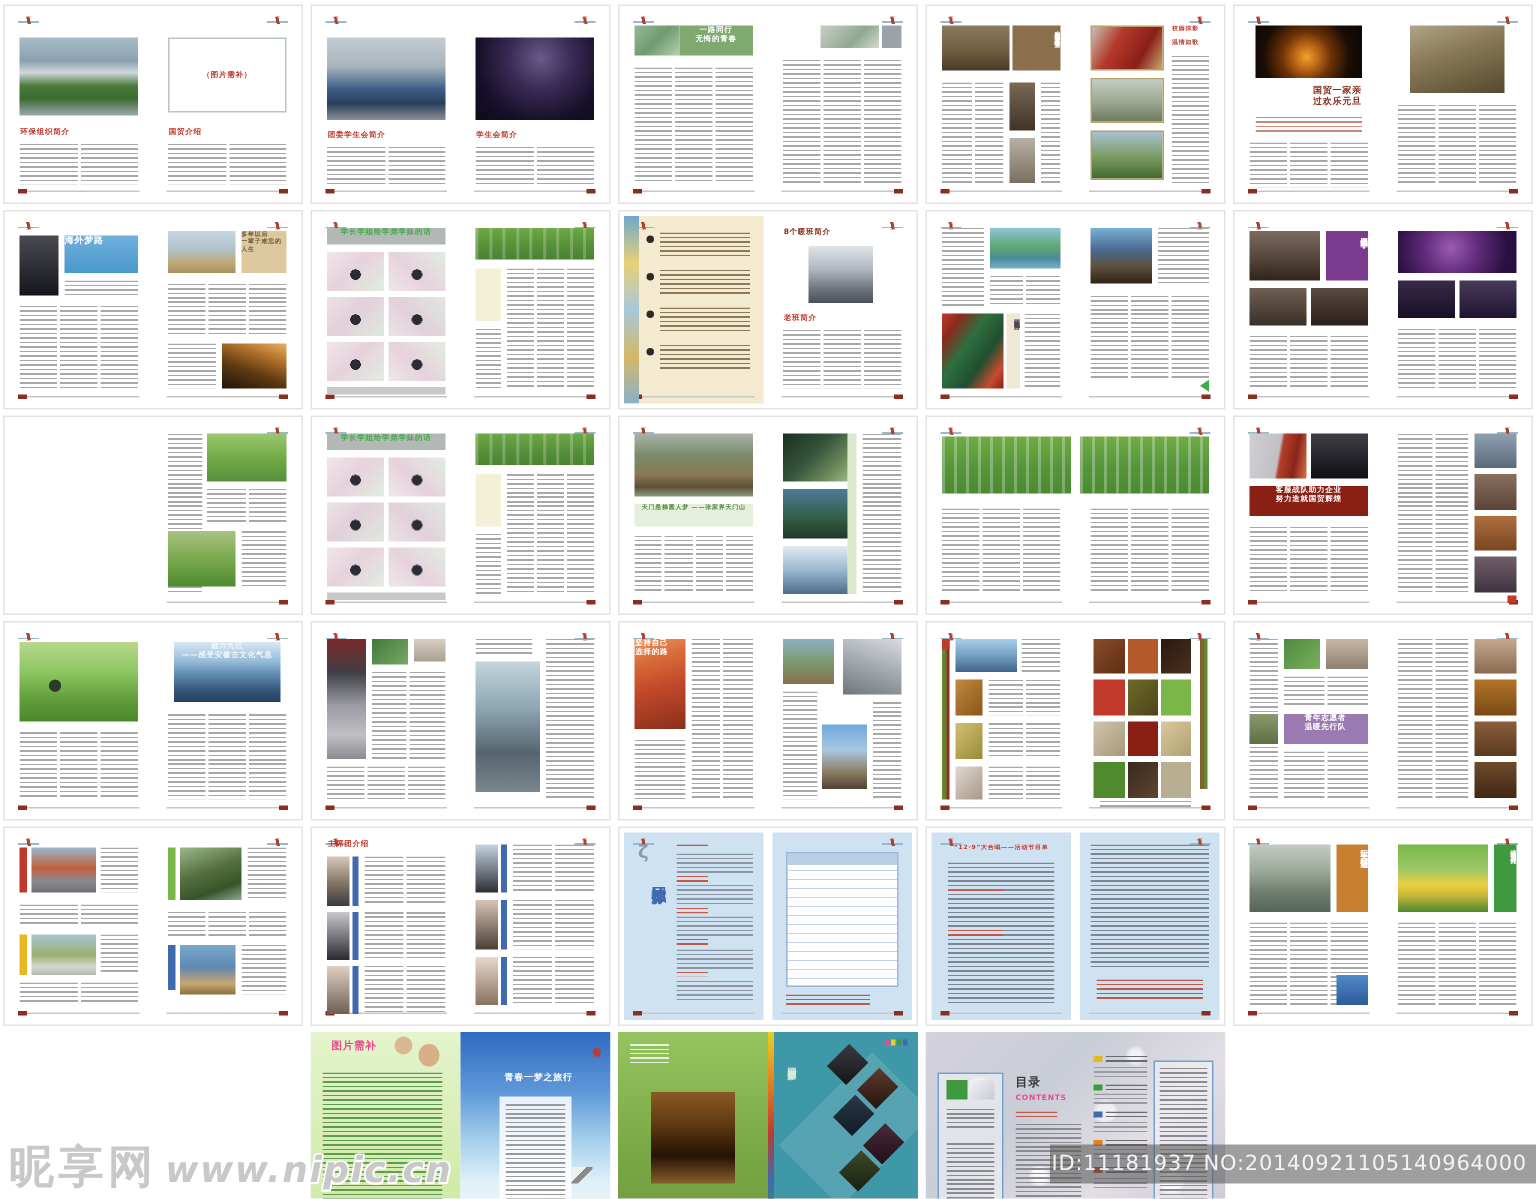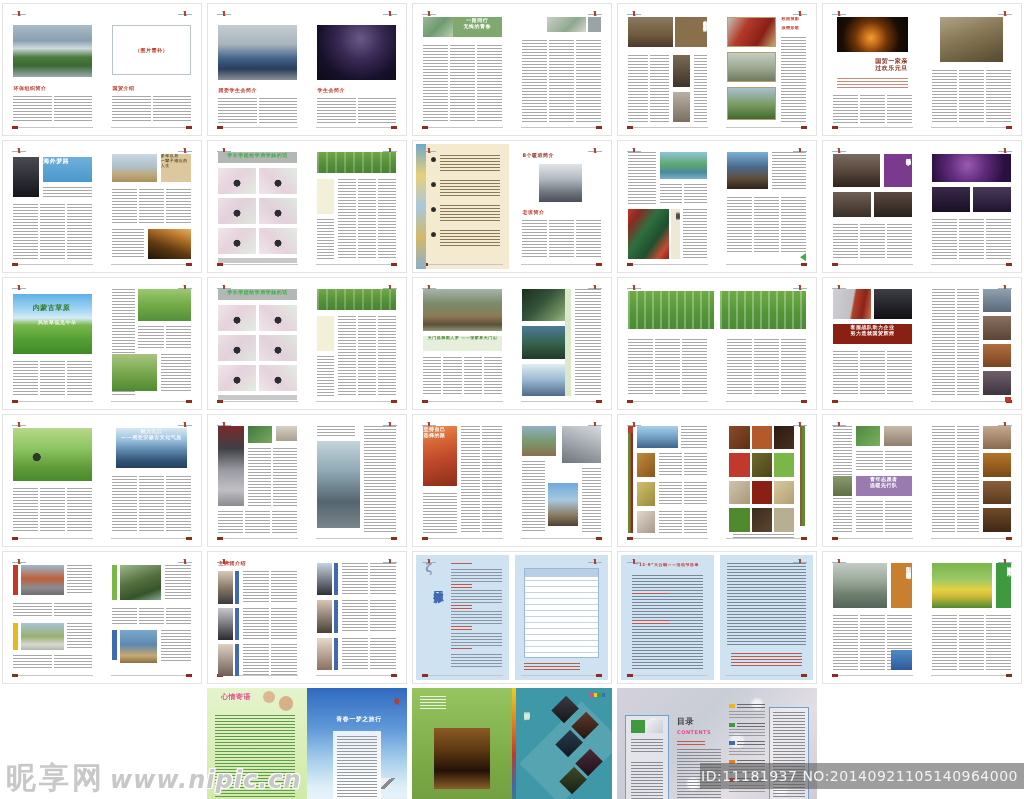--- a/index.html
+++ b/index.html
@@ -392,38 +392,20 @@
         <div class="blk photo" style="left: 8%; top: 34%; width: 40%; height: 20%; background: linear-gradient(rgb(58, 42, 74) 0%, rgb(23, 15, 36) 100%);"></div>
         <div class="blk photo" style="left: 52%; top: 34%; width: 40%; height: 20%; background: linear-gradient(rgb(74, 58, 90) 0%, rgb(31, 20, 48) 100%);"></div>
         <div class="blk text" style="left: 8%; top: 60%; width: 84%; height: 32%; display: flex;">
           <div class="tcol"></div>
           <div class="tcol"></div>
           <div class="tcol"></div>
         </div>
       </div>
     </div>
     <div class="spread" style="left: 2px; top: 277px; width: 200px; height: 133px;">
-      <div class="page pl">
-        <div class="plogo"></div>
-        <div class="pfoot">
-          <div class="fsq"></div>
-        </div>
-        <div class="blk photo" style="left: 8%; top: 10%; width: 84%; height: 48%; background: linear-gradient(rgb(95, 176, 232) 0%, rgb(168, 216, 244) 28%, rgb(216, 236, 248) 40%, rgb(122, 184, 74) 52%, rgb(85, 160, 53) 75%, rgb(63, 138, 40) 100%);"></div>
-        <div class="blk title" style="left: 14%; top: 18%; width: 70%; height: 10%;">
-          <div class="btx" style="color: rgb(47, 122, 32); font-size: 7px; text-align: center;">内蒙古草原</div>
-        </div>
-        <div class="blk title" style="left: 26%; top: 30%; width: 58%; height: 7%;">
-          <div class="btx" style="color: rgb(238, 246, 224); font-size: 5px; text-align: center;">风吹草低见牛羊</div>
-        </div>
-        <div class="blk text" style="left: 8%; top: 64%; width: 84%; height: 28%; display: flex;">
-          <div class="tcol"></div>
-          <div class="tcol"></div>
-          <div class="tcol"></div>
-        </div>
-      </div>
       <div class="page pr">
         <div class="plogo"></div>
         <div class="pfoot">
           <div class="fsq"></div>
         </div>
         <div class="blk text" style="left: 8%; top: 6%; width: 24%; height: 86%; display: flex;">
           <div class="tcol"></div>
         </div>
         <div class="blk photo" style="left: 36%; top: 6%; width: 56%; height: 26%; background: linear-gradient(rgb(154, 200, 111) 0%, rgb(111, 168, 69) 55%, rgb(85, 144, 58) 100%);"></div>
         <div class="blk text" style="left: 36%; top: 36%; width: 56%; height: 18%; display: flex;">
@@ -966,21 +948,21 @@
         <div class="blk text" style="left: 8%; top: 48%; width: 84%; height: 44%; display: flex;">
           <div class="tcol"></div>
           <div class="tcol"></div>
           <div class="tcol"></div>
         </div>
       </div>
     </div>
     <div class="spread plain" style="left: 207px; top: 688px; width: 200px; height: 133px;">
       <div class="page pl0" style="background: linear-gradient(rgb(228, 244, 204) 0%, rgb(204, 232, 160) 100%);">
         <div class="blk title" style="left: 14%; top: 4%; width: 42%; height: 9%;">
-          <div class="btx" style="color: rgb(232, 74, 138); font-size: 7px;">心情寄语</div>
+          <div class="btx" style="color: rgb(232, 74, 138); font-size: 7px;">图片需补</div>
         </div>
         <div class="blk bear" style="left: 56%; top: 2%; width: 12%; height: 9%; background: rgb(220, 184, 144); border-radius: 50%;"></div>
         <div class="blk bear" style="left: 72%; top: 6%; width: 14%; height: 11%; background: rgb(216, 176, 136); border-radius: 50%;"></div>
         <div class="blk text" style="left: 8%; top: 20%; width: 80%; height: 74%; display: flex;">
           <div class="tcol" style="--lc: #5f9a4f;"></div>
         </div>
       </div>
       <div class="page pr0" style="background: linear-gradient(rgb(47, 106, 192) 0%, rgb(95, 152, 216) 30%, rgb(168, 208, 236) 55%, rgb(224, 240, 248) 75%, rgb(240, 248, 252) 100%);">
         <div class="blk title" style="left: 84%; top: 4%; width: 10%; height: 20%;">
           <div class="btx vert" style="color: rgb(192, 57, 43); font-size: 6px;">青春</div>

